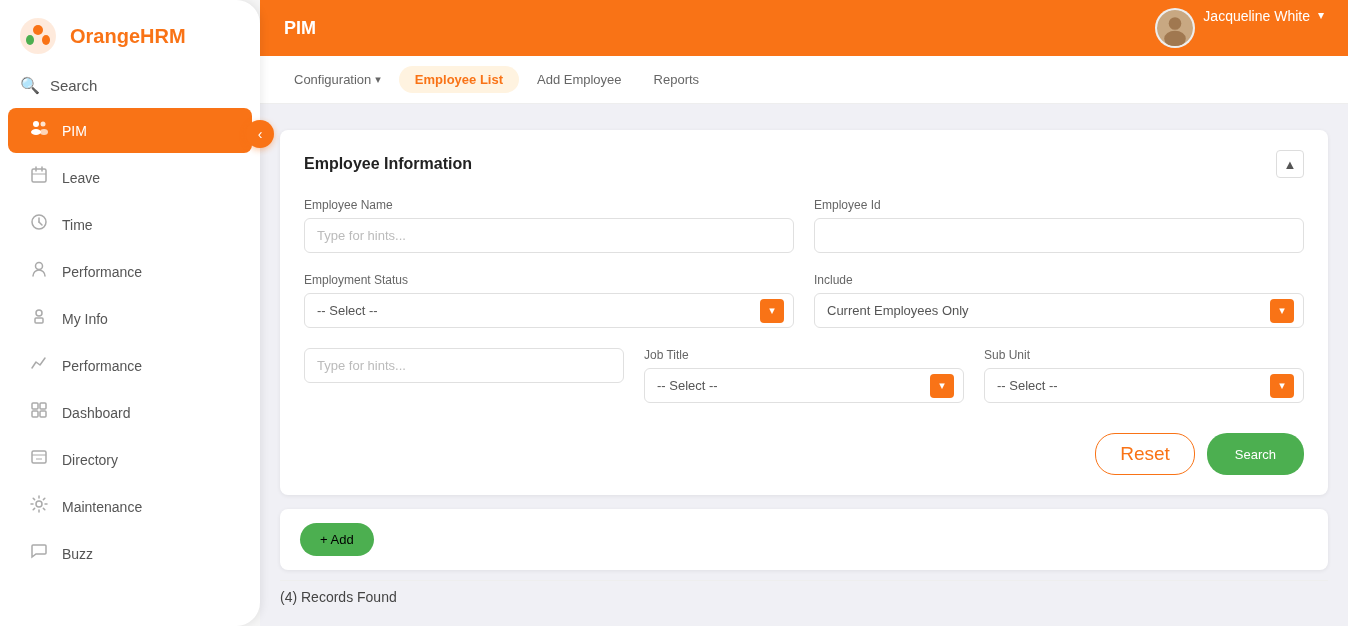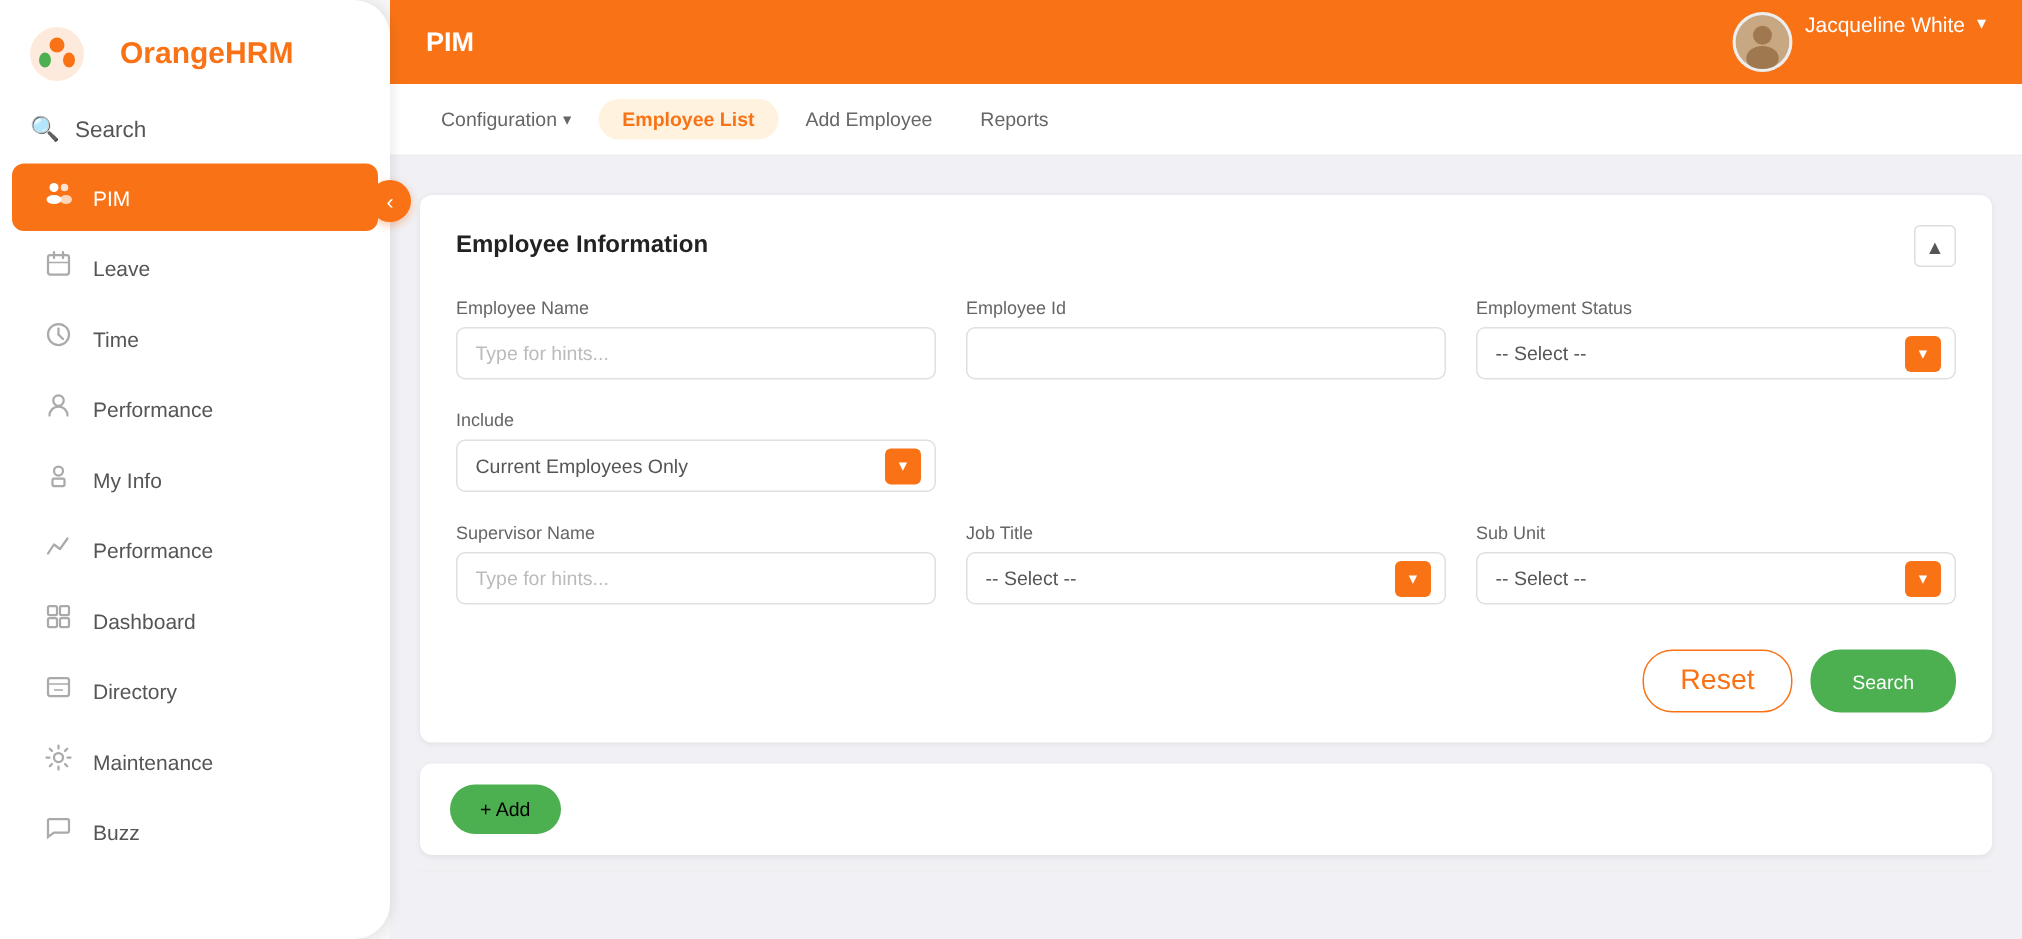--- a/index.html
+++ b/index.html
@@ -14,21 +14,21 @@
       box-shadow: 2px 0 8px rgba(0,0,0,0.08);
       display: flex;
       flex-direction: column;
       padding-bottom: 16px;
       z-index: 10;
       height: 626px;
     }
     .sidebar-logo {
       display: flex;
       align-items: center;
-      gap: 24px;
+      gap: 14px;
       padding: 18px 20px 14px 20px;
     }
     .logo-icon {
       width: 36px;
       height: 36px;
     }
     .logo-text {
       font-size: 20px;
       font-weight: 700;
       color: #333;
@@ -193,21 +193,21 @@
       display: flex;
       align-items: center;
       justify-content: center;
       cursor: pointer;
       font-size: 13px;
       color: #555;
     }
 
     .form-row {
       display: grid;
-      grid-template-columns: 1fr 1fr 1fr;
+      grid-template-columns: 1fr 1fr;
       gap: 20px;
       margin-bottom: 20px;
     }
     .form-row-3 {
       display: grid;
       grid-template-columns: 1fr 1fr 1fr;
       gap: 20px;
       margin-bottom: 20px;
     }
     .form-group { display: flex; flex-direction: column; gap: 6px; }
@@ -501,21 +501,20 @@
             <select class="form-select">
               <option>Current Employees Only</option>
             </select>
             <div class="select-arrow">▾</div>
           </div>
         </div>
       </div>
 
       <div class="form-row-3">
         <div class="form-group">
-          <label class="form-label">Supervisor Name</label>
           <input class="form-input" type="text" placeholder="Type for hints..." style="">
         </div>
         <div class="form-group">
           <label class="form-label">Job Title</label>
           <div class="select-wrapper">
             <select class="form-select">
               <option>-- Select --</option>
             </select>
             <div class="select-arrow">▾</div>
           </div>
@@ -536,15 +535,16 @@
         <button class="btn-search">Search</button>
       </div>
     </div>
 
     <div class="action-bar">
       <button class="btn-add">+ Add</button>
     </div>
 
     <hr class="divider">
 
+    <div class="records-text">(4) Records Found</div>
 
   </div>
 </div>
 
 </body></html>

